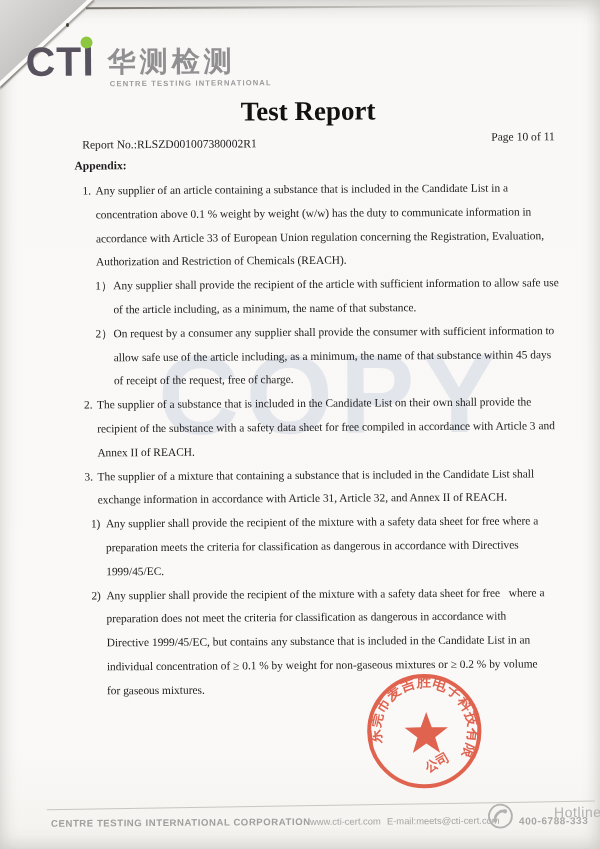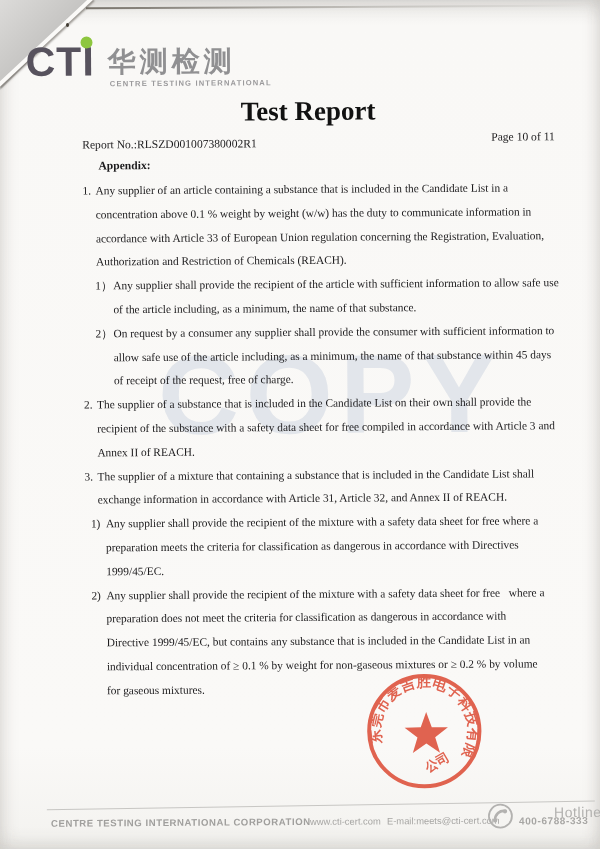--- a/index.html
+++ b/index.html
@@ -22,21 +22,21 @@
   .logo{position:absolute;left:28px;top:36px;width:260px;height:58px;font-family:"Liberation Sans",sans-serif;}
   .cti{position:absolute;left:0;top:4px;font-size:41px;font-weight:bold;letter-spacing:1px;color:#57525d;line-height:1;}
   .green-dot{position:absolute;left:55px;top:-1px;width:12px;height:12px;border-radius:50%;background:#8dc63f;}
   .logo-cn{position:absolute;left:82px;top:6px;font-size:28px;font-weight:bold;letter-spacing:4px;color:#909092;}
   .logo-sub{position:absolute;left:84px;top:42px;font-size:7.6px;letter-spacing:1.15px;color:#9b9a9c;font-weight:bold;}
   
   .title{position:absolute;left:60px;top:96px;width:500px;text-align:center;
     font-size:27px;font-weight:bold;color:#111;}
   .report-no{position:absolute;left:84px;top:137px;font-size:11.6px;}
   .page-no{position:absolute;left:471px;top:132px;font-size:11.6px;margin-left:22px;}
-  .appendix{position:absolute;left:100px;top:158px;font-size:11.6px;font-weight:bold;}
+  .appendix{position:absolute;left:76px;top:158px;font-size:11.6px;font-weight:bold;}
   
   .bodytext{position:absolute;left:84px;top:178px;width:512px;font-size:11.4px;line-height:23.8px;color:#1b1a1c;}
   .item{position:relative;padding-left:13px;}
   .item .txt{white-space:pre;}
   .item .marker{position:absolute;left:0;top:0;}
   .item.lvl-sub-cn{margin-left:12px;padding-left:18px;}
   .item.lvl-sub{margin-left:6px;padding-left:15px;}
   
   .watermark{position:absolute;left:158px;top:330px;font-family:"Liberation Sans",sans-serif;
     font-size:112px;font-weight:bold;letter-spacing:7px;color:rgba(173,186,207,.30);}

